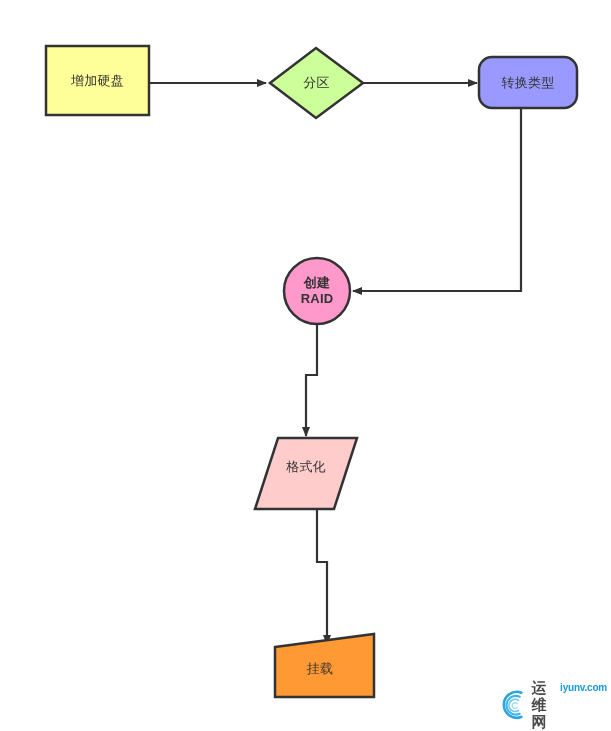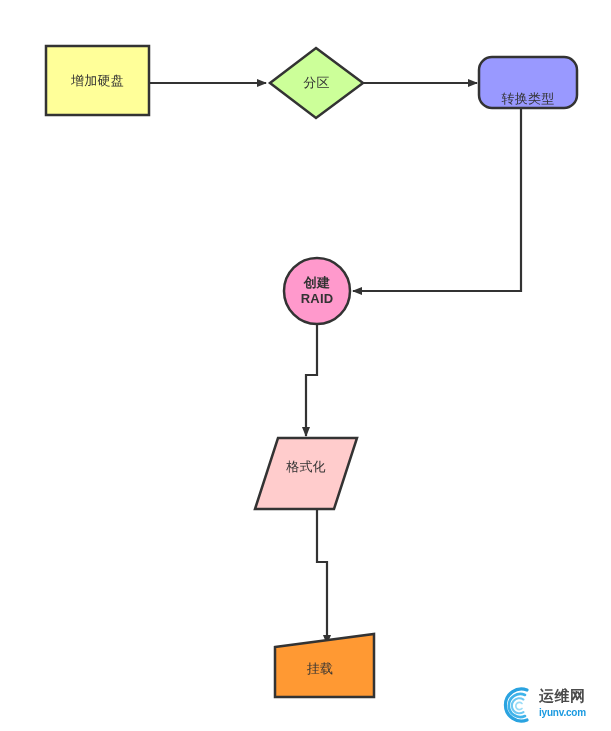--- a/index.html
+++ b/index.html
@@ -38,21 +38,20 @@
     position: absolute;
     left: 497px;
     top: 681px;
     width: 110px;
     height: 46px;
     display: flex;
     align-items: center;
   }
   .wm-text-block {
     display: flex;
-    flex-direction: column;
     justify-content: center;
     margin-left: 2px;
   }
   .wm-top {
     font-size: 15px;
     font-weight: bold;
     color: #4a4a4a;
     line-height: 17px;
     letter-spacing: 0.5px;
   }
@@ -121,21 +120,21 @@
 
     <g>
       <polygon points="275,647 374,634 374,697 275,697" fill="#ff9933" stroke="#333333" stroke-width="2.5" stroke-linejoin="miter"></polygon>
     </g>
   </svg>
 
   <div class="node-label" style="left:46px;top:46px;width:103px;height:69px;">增加硬盘</div>
 
   <div class="node-label" style="left:270px;top:48px;width:93px;height:70px;">分区</div>
 
-  <div class="node-label" style="left:479px;top:57px;width:98px;height:51px;margin-top:16px;">转换类型</div>
+  <div class="node-label" style="left:479px;top:57px;width:98px;height:51px;">转换类型</div>
 
   <div class="node-label" style="left:284px;top:258px;width:66px;height:66px;font-weight:bold;">创建
 RAID</div>
 
   <div class="node-label" style="left:255px;top:438px;width:102px;height:58px;">格式化</div>
 
   <div class="node-label" style="left:275px;top:640px;width:90px;height:57px;">挂载</div>
 
   <div id="watermark">
     <svg width="40" height="42" viewBox="0 0 40 42">

